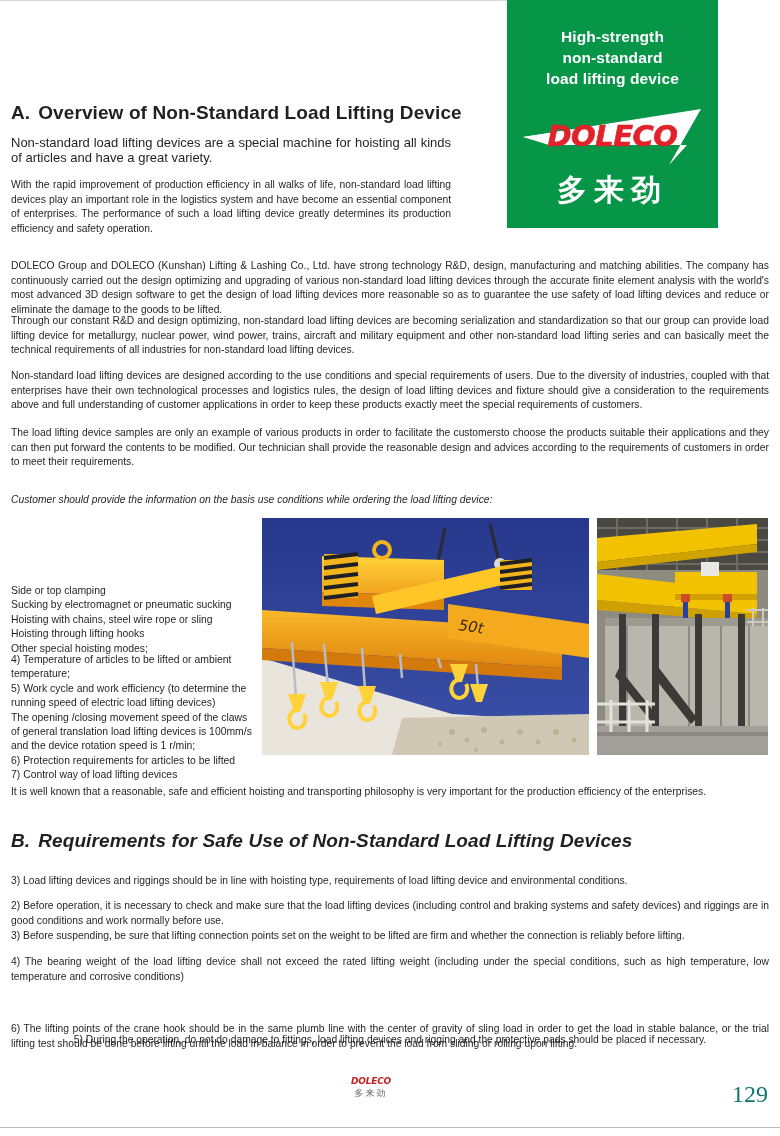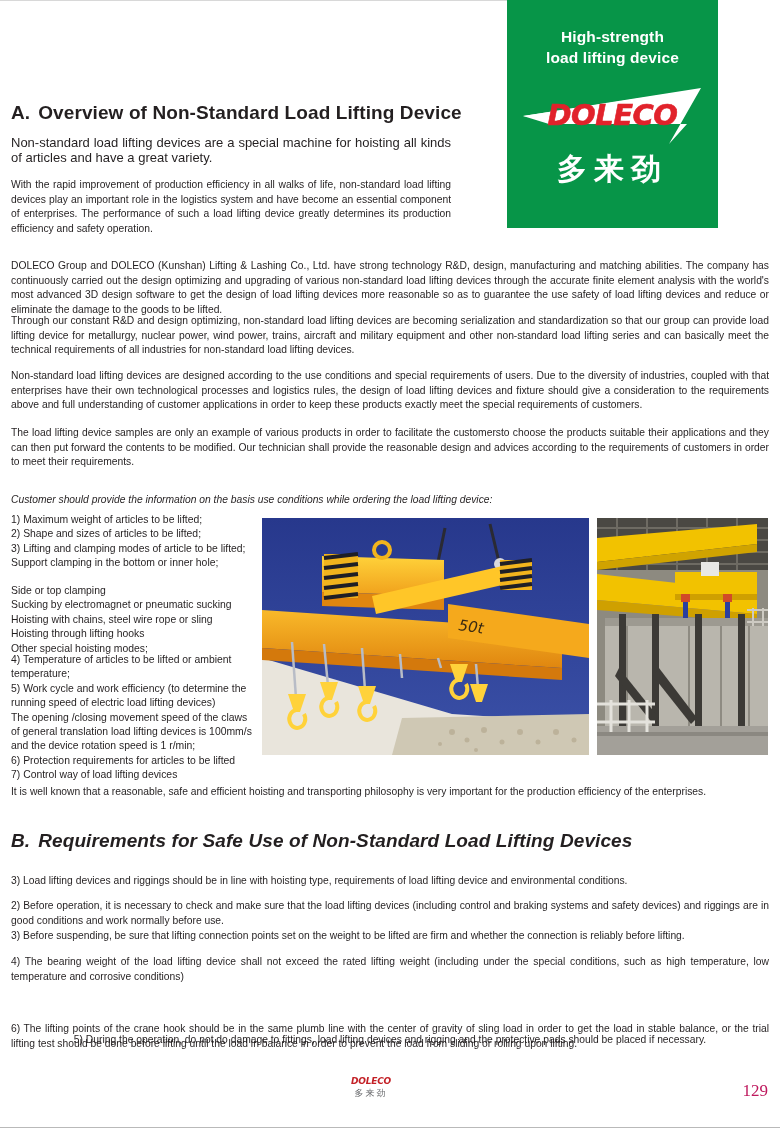--- a/index.html
+++ b/index.html
@@ -154,22 +154,22 @@
     font-size: 9px;
     color: #6d6e71;
     letter-spacing: 2px;
     margin-top: 1px;
   }
   #page-number {
     position: absolute;
     right: 12px;
     top: 1081px;
     font-family: "Liberation Serif", serif;
-    font-size: 17px;
-    color: #be185d;
+    font-size: 24px;
+    color: #0f766e;
   }
   #footer-rule {
     position: absolute;
     left: 0;
     top: 1127px;
     width: 780px;
     height: 1px;
     background: #b9b9b9;
   }
   #top-rule {
@@ -184,20 +184,21 @@
 </head>
 <body>
 
 <div id="page">
 
   <div id="top-rule"></div>
 
   <div class="banner">
     <div class="banner-title">
       <span>High-strength</span>
+      <span>non-standard</span>
       <span>load lifting device</span>
     </div>
 
     <div class="logo-wrap">
       <svg class="logo-swoosh" viewBox="0 0 188 66" preserveAspectRatio="none">
         <polygon points="4,32 182,4 150,60 168,40 30,40" fill="#ffffff"></polygon>
         <polygon points="4,32 175,6 40,38" fill="#ffffff"></polygon>
       </svg>
       <div class="logo-word">DOLECO</div>
     </div>
@@ -216,26 +217,20 @@
   <div class="para wide" style="left:11px; top:251px;">DOLECO Group and DOLECO (Kunshan) Lifting &amp; Lashing Co., Ltd. have strong technology R&amp;D, design, manufacturing and matching abilities. The company has continuously carried out the design optimizing and upgrading of various non-standard load lifting devices through the accurate finite element analysis with the world's most advanced 3D design software to get the design of load lifting devices more reasonable so as to guarantee the use safety of load lifting devices and reduce or eliminate the damage to the goods to be lifted.</div>
 
   <div class="para wide" style="left:11px; top:306px;">Through our constant R&amp;D and design optimizing, non-standard load lifting devices are  becoming serialization and standardization so that our group can provide load lifting device for metallurgy, nuclear power, wind power, trains, aircraft and military equipment and other non-standard load lifting series and can basically meet the technical requirements of all industries for non-standard load lifting devices.</div>
 
   <div class="para wide" style="left:11px; top:361px;">Non-standard load lifting devices are designed according to the use conditions and special requirements of users. Due to the diversity of industries, coupled with that enterprises have their own technological processes and logistics rules, the design of load lifting devices and fixture should give a consideration to the requirements above and full understanding of customer applications in order to keep these products exactly meet the special requirements of customers.</div>
 
   <div class="para wide" style="left:11px; top:418px;">The load lifting device samples are only an example of various products in order to facilitate the customersto choose the products suitable their applications and they can then put forward the contents to be modified. Our technician shall provide the reasonable design and advices according to the requirements of customers in order to meet their requirements.</div>
 
   <div class="para wide" style="left:11px; top:485px; text-align:left;font-style:italic;">Customer should provide the information on the basis use conditions while ordering the load lifting device:</div>
 
-  <div class="listcol" style="top:513px;">
-    <div>1) Maximum weight of articles to be lifted;</div>
-    <div>2) Shape and sizes of articles to be lifted;</div>
-    <div>3) Lifting and clamping modes of article to be lifted;</div>
-    <div>Support clamping in the bottom or inner hole;</div>
-  </div>
 
   <div class="listcol" style="top:584px;">
     <div>Side or top clamping</div>
     <div>Sucking by electromagnet or pneumatic sucking</div>
     <div>Hoisting with chains, steel wire rope or sling</div>
     <div>Hoisting through lifting hooks</div>
     <div>Other special hoisting modes;</div>
   </div>
 
   <div class="listcol" style="top:653px;">

